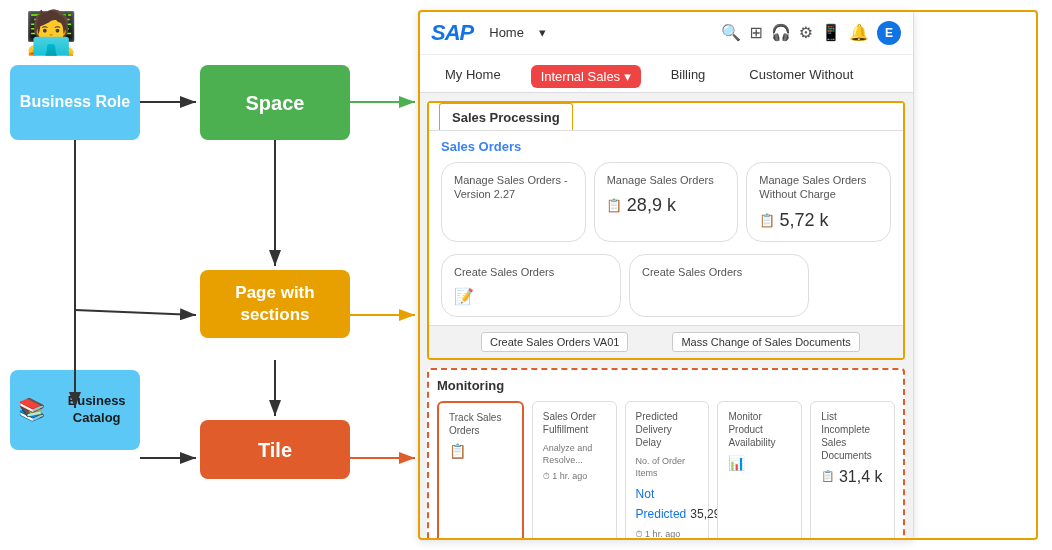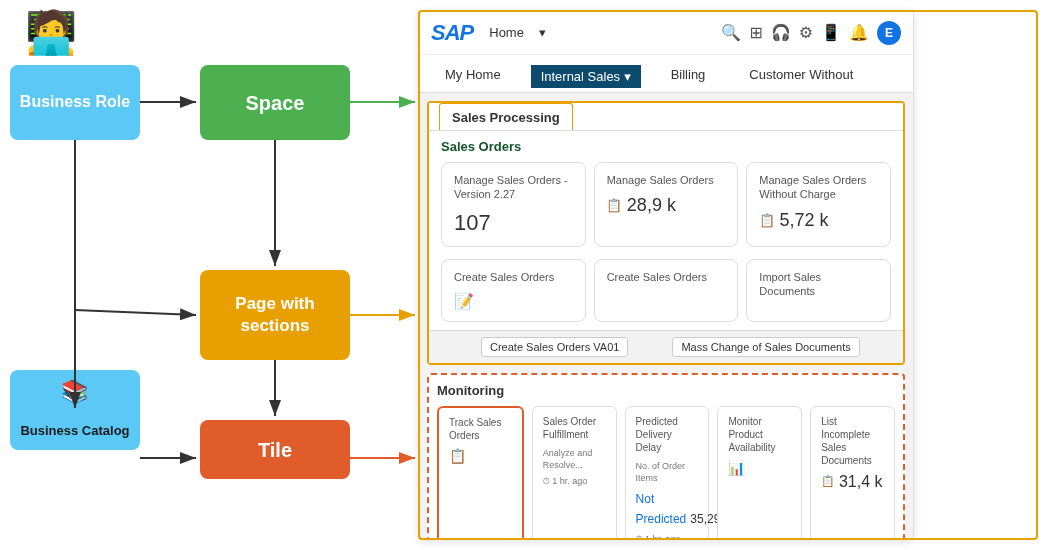--- a/index.html
+++ b/index.html
@@ -52,21 +52,21 @@
       width: 150px;
       height: 75px;
       font-size: 20px;
     }
     .box-orange {
       background: #E8A000;
       color: #fff;
       left: 200px;
       top: 270px;
       width: 150px;
-      height: 90px;
+      height: 68px;
       font-size: 17px;
     }
     .box-catalog {
       background: #5BC8F5;
       color: #fff;
       left: 10px;
       top: 370px;
       width: 130px;
       height: 80px;
       font-size: 15px;
@@ -167,23 +167,23 @@
     }
     .nav-tab {
       padding: 8px 14px;
       font-size: 13px;
       color: #333;
       cursor: pointer;
       border-bottom: 2px solid transparent;
       white-space: nowrap;
     }
     .nav-tab-dropdown {
-      background: #0c4a6e;
-      color: #fff;
-      border-radius: 0;
+      background: #ef4444;
+      color: #fff;
+      border-radius: 6px;
       padding: 4px 10px;
       font-size: 13px;
       display: flex;
       align-items: center;
       gap: 4px;
       cursor: pointer;
       margin-bottom: 4px;
     }
 
     
@@ -220,36 +220,36 @@
       color: #333;
       font-weight: bold;
       border-radius: 3px 3px 0 0;
     }
 
     
     .section-title {
       font-size: 13px;
       font-weight: bold;
       padding: 8px 12px 4px;
-      color: #14532d;
+      color: #3b82f6;
       background: #fff;
     }
 
     .tiles-row {
       display: flex;
       gap: 8px;
       padding: 4px 12px 8px;
       flex-wrap: wrap;
       background: #fff;
     }
 
     .tile {
       background: #fff;
       border: 1px solid #ddd;
-      border-radius: 8px;
+      border-radius: 16px;
       padding: 10px 12px;
       min-width: 120px;
       flex: 1;
       max-width: 180px;
     }
     .tile-title {
       font-size: 11px;
       color: #555;
       margin-bottom: 8px;
       line-height: 1.3;
@@ -369,21 +369,21 @@
   </div>
 
   <div class="box box-green">
     <span>Space</span>
   </div>
 
   <div class="box box-orange">
     <span>Page with sections</span>
   </div>
 
-  <div class="box box-catalog" style="display:flex;flex-direction:column;align-items:center;justify-content:flex-start;gap:16px;">
+  <div class="box box-catalog" style="display:flex;flex-direction:row;align-items:center;justify-content:space-between;gap:16px;">
     <span style="font-size:22px;">📚</span>
     <span style="font-size:13px;font-weight:bold;color:#1a1a1a;text-align:center;">Business Catalog</span>
   </div>
 
   <div class="box box-tile">
     <span>Tile</span>
   </div>
 
   <svg class="arrows-svg">
     <defs>
@@ -458,21 +458,20 @@
       <div class="page-tab-header">
         <div class="page-tab">Sales Processing</div>
       </div>
 
       <div>
         <div class="section-title">Sales Orders</div>
 
         <div class="tiles-row">
           <div class="tile">
             <div class="tile-title">Manage Sales Orders - Version 2.27</div>
-            <div class="tile-value">107</div>
           </div>
           <div class="tile">
             <div class="tile-title">Manage Sales Orders</div>
             <div style="display:flex;align-items:center;gap:4px;">
               <span style="font-size:13px;color:#666;">📋</span>
               <span class="tile-value" style="font-size:18px;">28,9 k</span>
             </div>
           </div>
           <div class="tile">
             <div class="tile-title">Manage Sales Orders Without Charge</div>
@@ -485,24 +484,20 @@
 
         <div class="tiles-row">
           <div class="tile">
             <div class="tile-title">Create Sales Orders</div>
             <div class="tile-icon">📝</div>
           </div>
           <div class="tile">
             <div class="tile-title">Create Sales Orders</div>
             <div class="tile-icon"></div>
           </div>
-          <div class="tile">
-            <div class="tile-title">Import Sales Documents</div>
-            <div class="tile-icon"></div>
-          </div>
         </div>
 
         <div class="bottom-tabs">
           <div class="bottom-tab">Create Sales Orders  VA01</div>
           <div class="bottom-tab">Mass Change of Sales Documents</div>
         </div>
       </div>
     </div>
 
     <div class="monitoring-wrapper">

